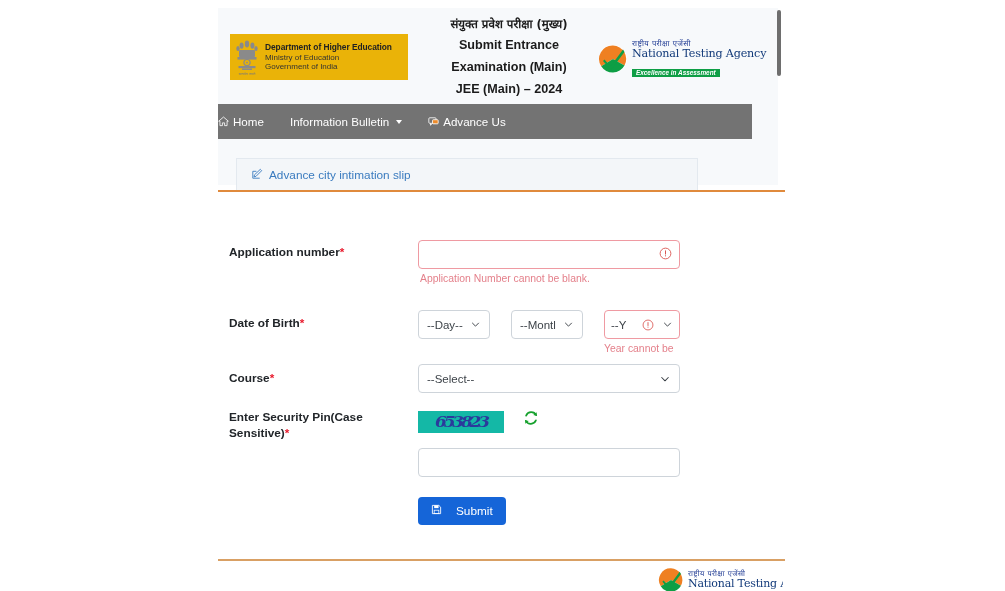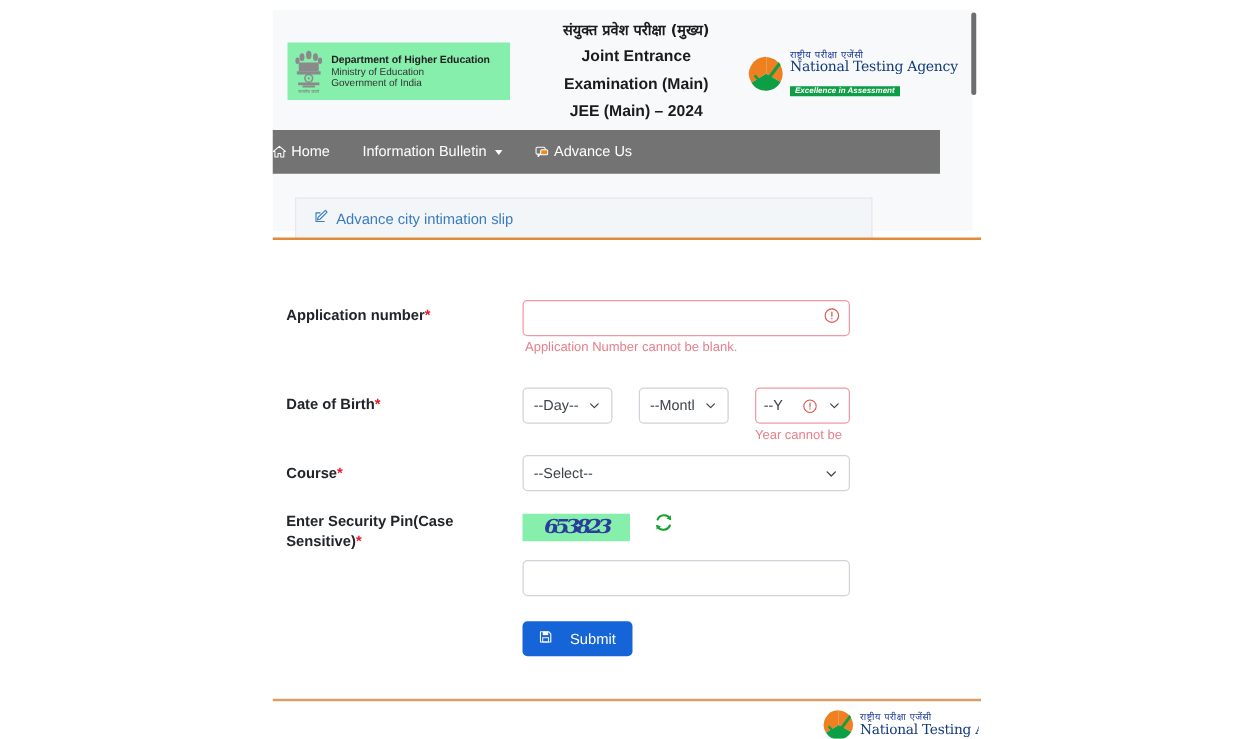--- a/index.html
+++ b/index.html
@@ -47,21 +47,21 @@
     align-items: center;
   }
 
   
   .gov-block {
     position: absolute;
     left: 12px;
     top: 26px;
     width: 178px;
     height: 46px;
-    background: #86efac;
+    background: #eab308;
     display: flex;
     align-items: center;
     gap: 5px;
     padding-left: 4px;
   }
   .emblem {
     width: 26px; height: 40px;
     flex: 0 0 26px;
     display: block;
   }
@@ -286,21 +286,21 @@
     flex: 0 0 auto;
     margin-left: 4px;
     display: inline-flex;
   }
 
   
   .captcha-img {
     position: absolute;
     width: 86px;
     height: 22px;
-    background: #86efac;
+    background: #14b8a6;
     display: flex;
     align-items: center;
     justify-content: center;
     overflow: hidden;
   }
   .captcha-txt {
     font-family: "DejaVu Serif", serif;
     font-weight: bold;
     font-style: italic;
     font-size: 17px;
@@ -405,21 +405,21 @@
         </svg>
         <div class="gov-text">
           <div class="gov-l1">Department of Higher Education</div>
           <div class="gov-l2">Ministry of Education</div>
           <div class="gov-l3">Government of India</div>
         </div>
       </div>
 
       <div class="title-block">
         <div class="t-hindi">संयुक्त प्रवेश परीक्षा (मुख्य)</div>
-        <div class="t-en">Joint Entrance</div>
+        <div class="t-en">Submit Entrance</div>
         <div class="t-en">Examination (Main)</div>
         <div class="t-en">JEE (Main) – 2024</div>
       </div>
 
       <div class="nta-logo">
         <svg class="nta-mark" viewBox="0 0 30 30">
           <path d="M15 1 A14 14 0 1 0 15 29 A14 14 0 1 0 15 1 Z" fill="#ffffff"></path>
           <path d="M15 1.5 A13.5 13.5 0 0 0 3.2 22.2 L15 15 Z" fill="#ef8022"></path>
           <path d="M15 1.5 A13.5 13.5 0 0 1 26.5 21.5 L15 15 Z" fill="#ef8022"></path>
           <path d="M3.2 22.2 A13.5 13.5 0 0 0 26.5 21.5 L15 15 Z" fill="#0e9e45"></path>

